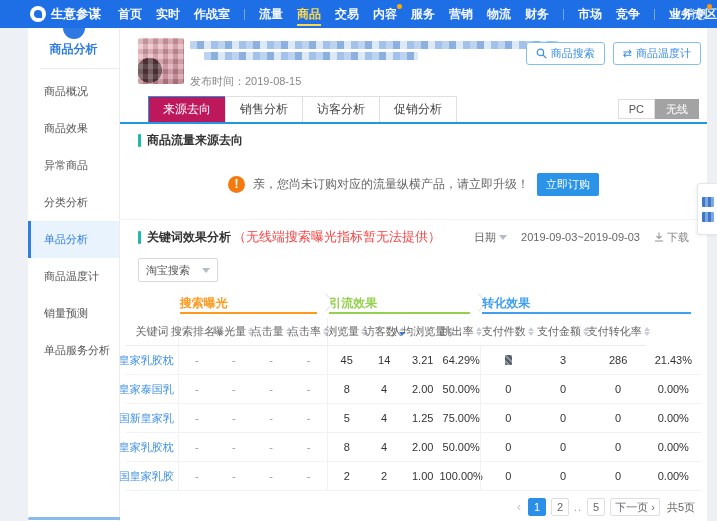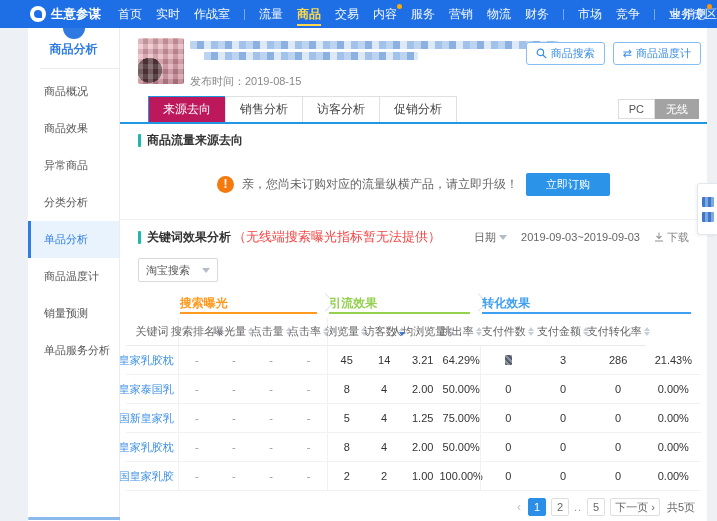--- a/index.html
+++ b/index.html
@@ -6,21 +6,21 @@
   html,body { width:717px; height:521px; overflow:hidden; }
   body { background:#eef0f4; font-family:"Liberation Sans","DejaVu Sans",sans-serif; }
   #app { position:relative; width:717px; height:521px; overflow:hidden; }
 
   
   .topbar { position:absolute; top:0; left:0; width:717px; height:28px; background:#1e6fe6; display:flex; align-items:center; z-index:9; padding:0 10px 0 30px; }
   .logo { width:16px; height:16px; border-radius:50%; background:#fff; position:relative; margin-right:5px; flex:none; }
   .logo::after { content:''; position:absolute; left:4px; top:4px; width:8px; height:8px; background:#1e6fe6; border-radius:50% 0 50% 50%; transform:rotate(90deg); }
   .brand { color:#fff; font-weight:bold; font-size:12.5px; margin-right:10px; white-space:nowrap; }
   .tb-nav { display:flex; align-items:center; height:28px; flex:1; min-width:0; }
-  .tb-item { position:relative; color:rgba(255,255,255,.96); font-size:12px; height:28px; line-height:28px; padding:0 5px; margin:0 2px; white-space:nowrap; cursor:pointer; }
+  .tb-item { position:relative; color:rgba(255,255,255,.96); font-size:12px; height:28px; line-height:28px; padding:0 5px; margin:0 2px; white-space:nowrap; cursor:pointer;font-weight:bold; }
   .tb-item.active { color:#ffd94a; font-weight:bold; }
   .tb-item.active::after { content:''; position:absolute; left:5px; right:5px; bottom:2px; height:2px; background:#ffd94a; }
   .tb-item.has-dot::before { content:''; position:absolute; top:4px; right:0; width:5px; height:5px; border-radius:50%; background:#ffaa00; }
   .tb-div { width:1px; height:11px; background:rgba(255,255,255,.4); margin:0 7px; flex:none; }
   .tb-msg { position:relative; color:rgba(255,255,255,.95); font-size:12px; white-space:nowrap; margin-left:6px; cursor:pointer; }
   .tb-msg .env { font-size:11px; margin-right:3px; }
   .tb-msg::after { content:''; position:absolute; top:-2px; right:-5px; width:5px; height:5px; border-radius:50%; background:#ff9500; }
 
   
   .leftstrip { position:absolute; left:0; top:28px; width:28px; height:493px; background:#edf0f5; }
@@ -65,21 +65,21 @@
   .teal-bar { width:3px; height:13px; background:#1fb9ac; border-radius:1px; margin-right:6px; flex:none; }
   .sec-title { font-size:12px; color:#333; font-weight:bold; white-space:nowrap; }
   .sec-note { font-size:13px; color:#f54545; margin-left:2px; white-space:nowrap; }
   .sec-right { margin-left:auto; display:flex; align-items:center; gap:14px; font-size:11px; color:#666; }
   .caret { display:inline-block; width:0; height:0; border-left:4px solid transparent; border-right:4px solid transparent; border-top:5px solid #b5bcc6; margin-left:3px; vertical-align:middle; }
   .dl { display:inline-flex; align-items:center; gap:3px; color:#888; cursor:pointer; }
 
   .notice { display:flex; align-items:center; justify-content:center; gap:8px; margin-top:22px; height:26px; }
   .warn-ic { width:17px; height:17px; border-radius:50%; background:#f57a0d; color:#fff; font-weight:bold; font-size:12px; line-height:17px; text-align:center; flex:none; }
   .notice-text { font-size:12px; color:#666; white-space:nowrap; }
-  .order-btn { background:#2b93e8; color:#fff; font-size:11px; padding:4px 20px; border-radius:2px; border:none; cursor:pointer; white-space:nowrap; }
+  .order-btn { background:#2b93e8; color:#fff; font-size:11px; padding:4px 9px; border-radius:2px; border:none; cursor:pointer; white-space:nowrap; }
 
   .mid-hr { margin-top:22px; border-top:1px solid #f2f2f2; }
 
   .filter-dd { display:inline-flex; align-items:center; justify-content:space-between; width:80px; height:24px; padding:0 7px; border:1px solid #d9d9d9; border-radius:2px; font-size:11px; color:#555; margin:12px 0 0 18px; cursor:pointer; }
 
   
   .ktable { margin:10px 6px 0 6px; font-size:11px; }
   .trow { display:flex; }
   .gcell { position:relative; height:26px; }
   .glabel { position:absolute; left:2px; top:3px; font-size:12px; font-weight:bold; white-space:nowrap; }

